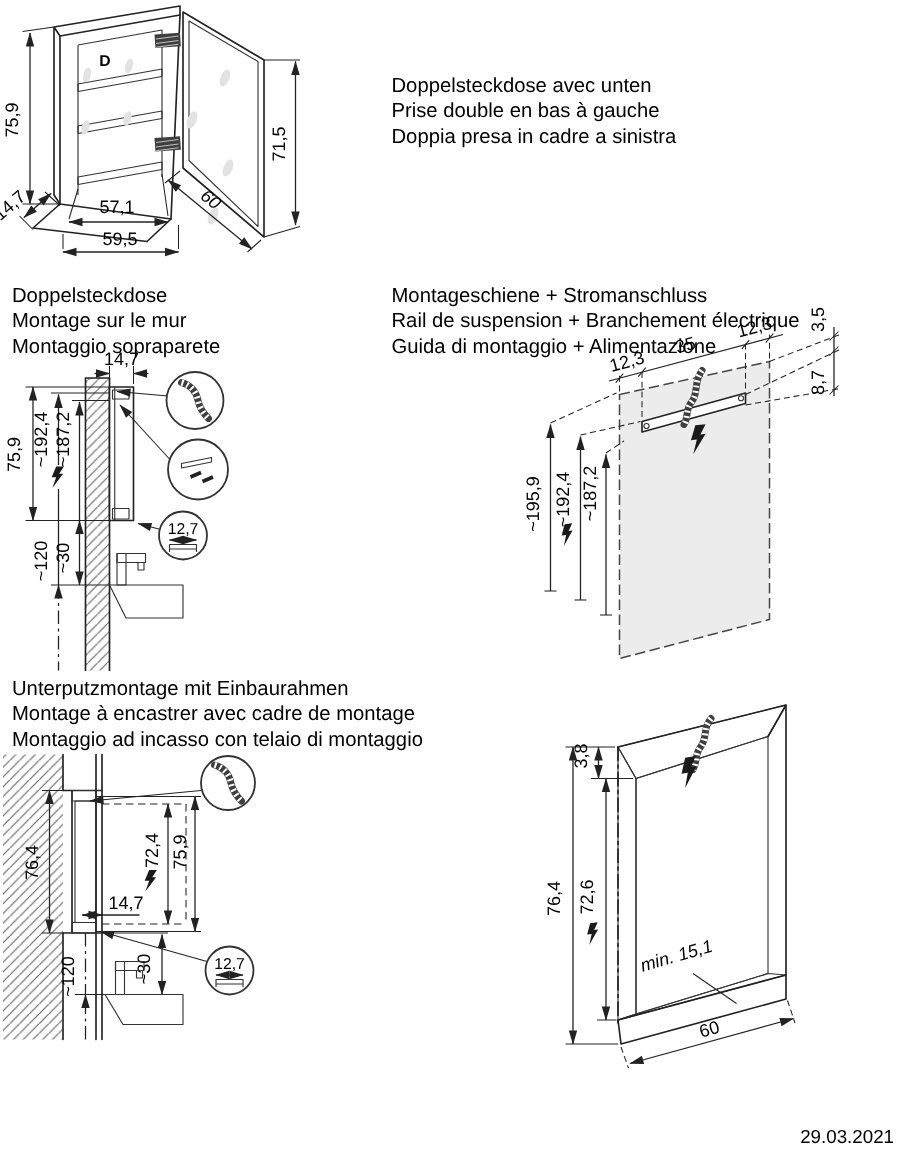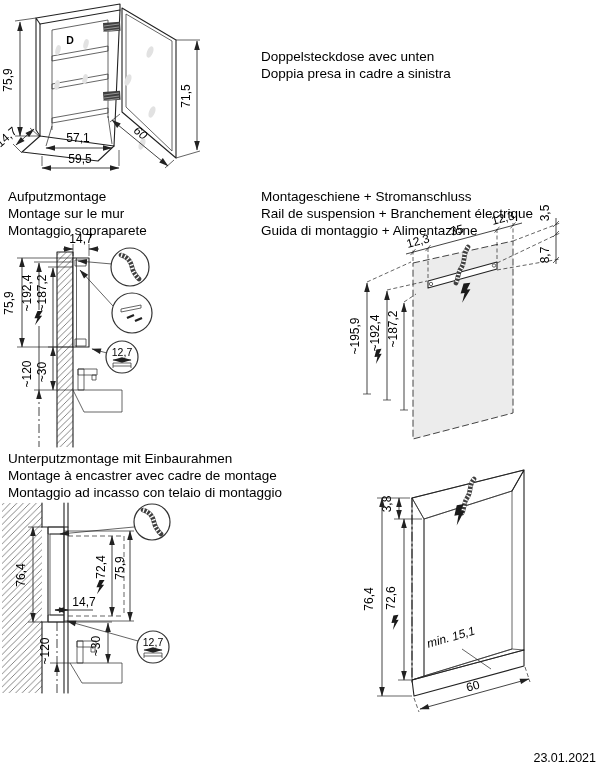--- a/index.html
+++ b/index.html
@@ -294,36 +294,37 @@
     <text class="it" transform="translate(452,641) rotate(-16)">min. 15,1</text>
 
     <path class="ext dashf" d="M414,698 L419,712 M525,667 L530,682"></path>
     <line class="dimln" x1="420" y1="709" x2="529" y2="679" marker-start="url(#arr)" marker-end="url(#arr)"></line>
     <text transform="translate(474,690) rotate(-15.5)">60</text>
   </g>
 </svg>
 
 <div class="tb" style="left:261px;top:48px">
   <div>Doppelsteckdose avec unten</div>
+  <div>Prise double en bas à gauche</div>
   <div>Doppia presa in cadre a sinistra</div>
 </div>
 
 <div class="tb" style="left:8px;top:188px">
-  <div>Aufputzmontage</div>
+  <div>Doppelsteckdose</div>
   <div>Montage sur le mur</div>
   <div>Montaggio sopraparete</div>
 </div>
 
 <div class="tb" style="left:261px;top:188px">
   <div>Montageschiene + Stromanschluss</div>
   <div>Rail de suspension + Branchement électrique</div>
   <div>Guida di montaggio + Alimentazione</div>
 </div>
 
 <div class="tb" style="left:8px;top:450px">
   <div>Unterputzmontage mit Einbaurahmen</div>
   <div>Montage à encastrer avec cadre de montage</div>
   <div>Montaggio ad incasso con telaio di montaggio</div>
 </div>
 
-<div class="date">23.01.2021</div>
+<div class="date">29.03.2021</div>
 
 </div>
 
 </body></html>

